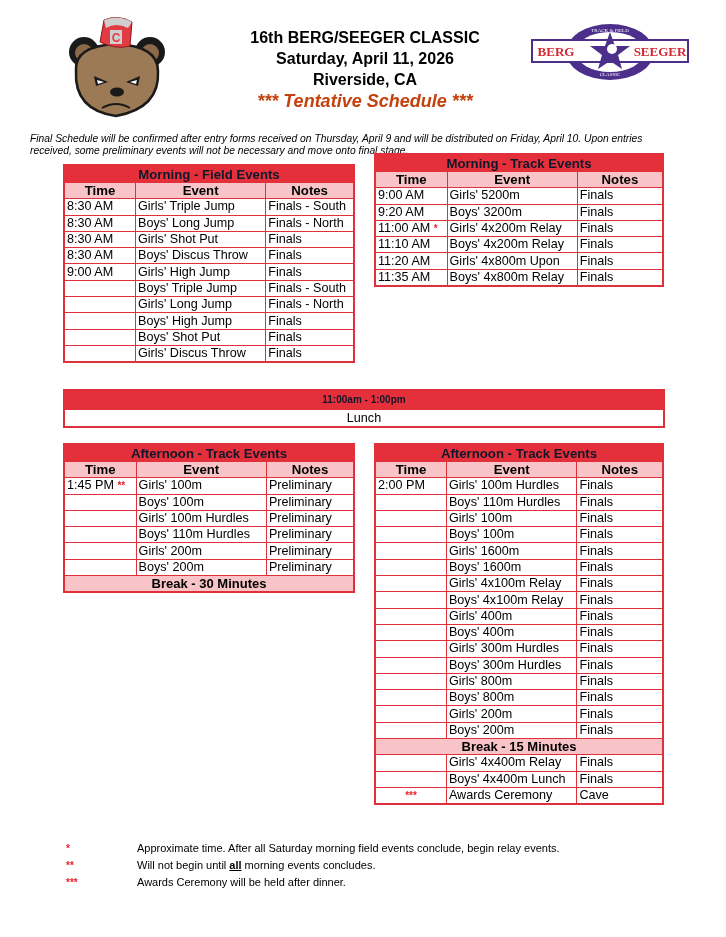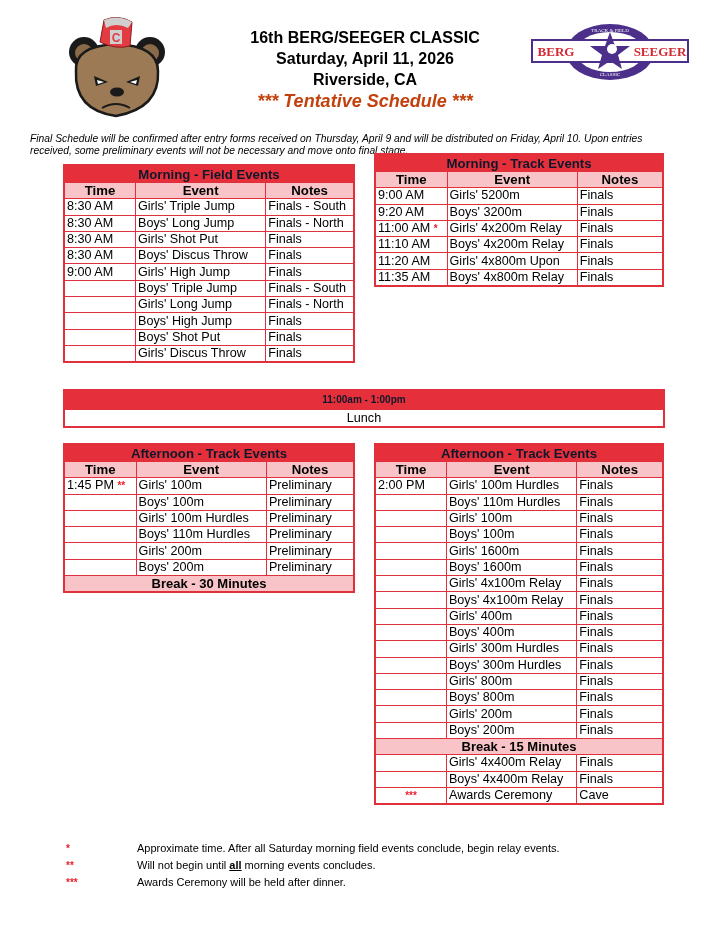--- a/index.html
+++ b/index.html
@@ -342,21 +342,21 @@
       </tr>
   </tbody>
     <tbody id="af-body2">
       <tr>
         <td class="time"><span></span></td>
         <td class="event">Girls' 4x400m Relay</td>
         <td class="notes">Finals</td>
       </tr>
       <tr>
         <td class="time"><span></span></td>
-        <td class="event">Boys' 4x400m Relay</td>
+        <td class="event">Boys' 4x400m Lunch</td>
         <td class="notes">Finals</td>
       </tr>
       <tr>
         <td class="time center"><span class="star">***</span></td>
         <td class="event">Awards Ceremony</td>
         <td class="notes">Cave</td>
       </tr>
     </tbody>
 </table>
 

